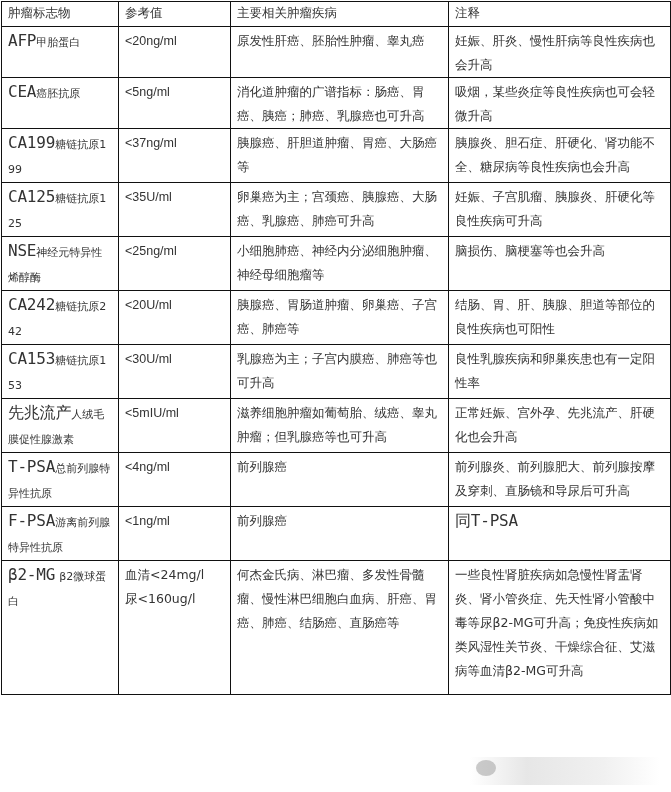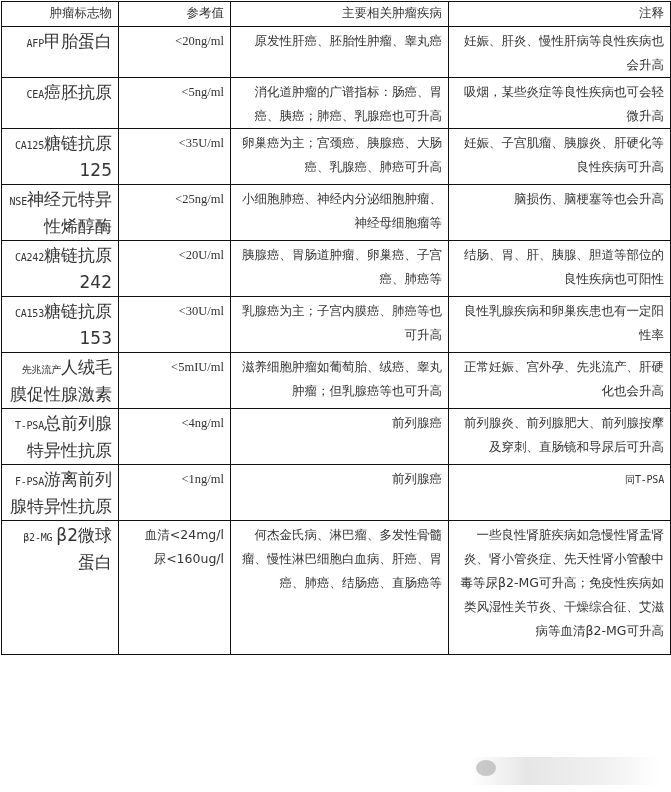--- a/index.html
+++ b/index.html
@@ -11,25 +11,24 @@
     color:#333333;
   }
   table.marker-table td {
     border:1.5px solid #111111;
     vertical-align:top;
     padding:2px 6px 0 6px;
     font-size:12.5px;
     line-height:24px;
     word-break:break-all;
     overflow:hidden;
-    text-align:right;
   }
-  td.mono { font-family:Liberation Serif, serif; font-size:11px; }
-  .latin { font-family:"DejaVu Sans Mono", "Liberation Mono", monospace; font-size:10px; letter-spacing:-0.2px; }
-  .cn { font-family:"DejaVu Sans", "Liberation Sans", sans-serif; font-size:17px; }
+  td.mono { font-family:Liberation Sans, sans-serif; font-size:11px; }
+  .latin { font-family:"DejaVu Sans Mono", "Liberation Mono", monospace; font-size:16px; letter-spacing:-0.2px; }
+  .cn { font-family:"DejaVu Sans", "Liberation Sans", sans-serif; font-size:11px; }
   tr.hdr td { line-height:22px; padding-top:0; }
   .watermark {
     position:absolute; left:470px; top:757px; width:190px; height:28px;
     background:linear-gradient(90deg, rgba(200,200,200,0.0), rgba(220,220,220,0.7) 30%, rgba(230,230,230,0.6) 70%, rgba(255,255,255,0));
     pointer-events:none;
   }
   .wm-icon { position:absolute; left:476px; top:760px; width:20px; height:16px; border-radius:50%; background:rgba(160,160,160,0.55); }
 </style>
 </head>
 <body>
@@ -56,20 +55,26 @@
     <td>妊娠、肝炎、慢性肝病等良性疾病也会升高</td>
   </tr>
 
   <tr style="height:49px">
     <td><span class="latin">CEA</span><span class="cn">癌胚抗原</span></td>
     <td class="mono">&lt;5ng/ml</td>
     <td>消化道肿瘤的广谱指标：肠癌、胃癌、胰癌；肺癌、乳腺癌也可升高</td>
     <td>吸烟，某些炎症等良性疾病也可会轻微升高</td>
   </tr>
 
+  <tr style="height:49px">
+    <td><span class="latin">CA199</span><span class="cn">糖链抗原199</span></td>
+    <td class="mono">&lt;37ng/ml</td>
+    <td>胰腺癌、肝胆道肿瘤、胃癌、大肠癌等</td>
+    <td>胰腺炎、胆石症、肝硬化、肾功能不全、糖尿病等良性疾病也会升高</td>
+  </tr>
 
   <tr style="height:49px">
     <td><span class="latin">CA125</span><span class="cn">糖链抗原125</span></td>
     <td class="mono">&lt;35U/ml</td>
     <td>卵巢癌为主；宫颈癌、胰腺癌、大肠癌、乳腺癌、肺癌可升高</td>
     <td>妊娠、子宫肌瘤、胰腺炎、肝硬化等良性疾病可升高</td>
   </tr>
 
 
 

